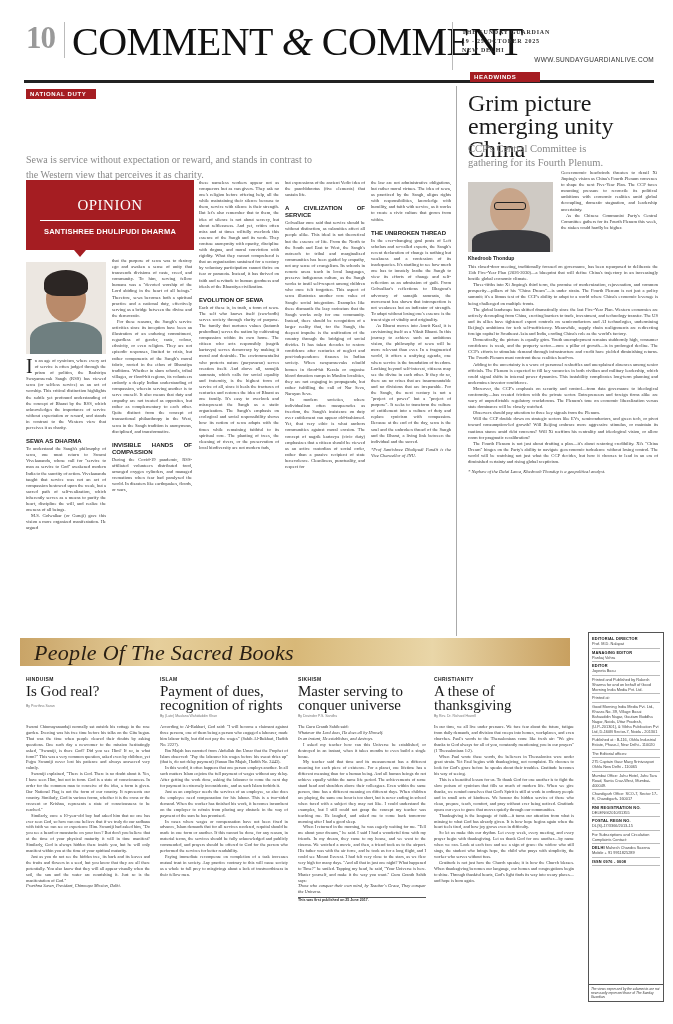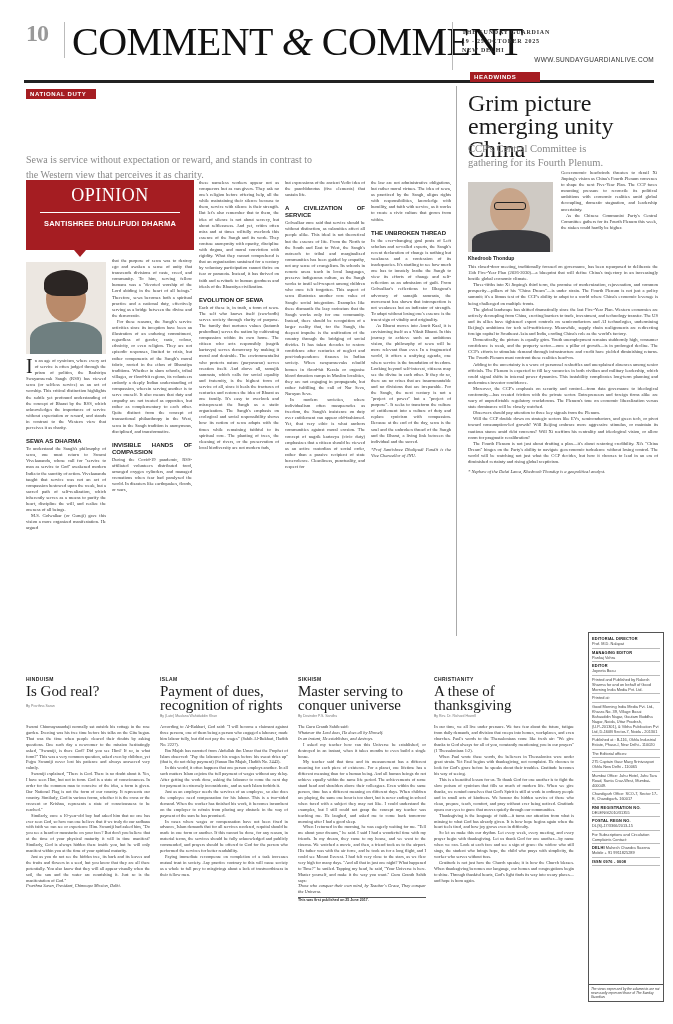--- a/index.html
+++ b/index.html
@@ -1,36 +1,36 @@
 <!DOCTYPE html>
 <html><head>
 <meta charset="utf-8">
 <style>
   * { box-sizing: border-box; margin: 0; padding: 0; }
   body { width: 673px; height: 1024px; background: #fff; font-family: "Liberation Serif", serif; color: #222; overflow: hidden; position: relative; }
   .page { position: absolute; left: 0; top: 0; width: 673px; height: 1024px; }
 
   
   .masthead { position: absolute; left: 24px; top: 18px; width: 630px; height: 62px; }
-  .page-num { position: absolute; left: 2px; top: 2px; font-family: "Liberation Serif", serif; font-size: 24px; font-weight: bold; color: #999; letter-spacing: -1px; }
+  .page-num { position: absolute; left: 2px; top: 2px; font-family: "Liberation Serif", serif; font-size: 31px; font-weight: bold; color: #999; letter-spacing: -1px; }
   .mast-div1 { position: absolute; left: 40px; top: 4px; width: 1px; height: 36px; background: #bbb; }
   .mast-title { position: absolute; left: 48px; top: 0px; font-family: "Liberation Serif", serif; font-size: 40px; letter-spacing: -0.5px; color: #111; white-space: nowrap; }
   .mast-title .amp { font-style: italic; }
   .mast-div2 { position: absolute; left: 428px; top: 4px; width: 1px; height: 48px; background: #bbb; }
   .mast-meta { position: absolute; left: 438px; top: 10px; font-size: 6px; line-height: 9px; letter-spacing: 0.8px; font-weight: bold; color: #333; text-transform: uppercase; }
   .mast-web { position: absolute; right: 0px; top: 38px; font-family: "Liberation Sans", sans-serif; font-size: 6.5px; color: #333; letter-spacing: 0.3px; }
   .mast-rule { position: absolute; left: 24px; top: 80px; width: 630px; height: 3px; background: #222; }
 
   .kicker { position: absolute; background: #a51d22; color: #fff; font-family: "Liberation Sans", sans-serif; font-size: 6px; font-weight: bold; letter-spacing: 0.6px; padding: 2px 4px; height: 10px; line-height: 6px; }
 
   .headline-main { position: absolute; left: 26px; top: 90px; width: 420px; font-size: 36px; line-height: 34px; color: #1a1a1a; letter-spacing: -0.3px; }
   .dek { position: absolute; color: #888; font-size: 10px; line-height: 15px; }
 
   .opinion-box { position: absolute; left: 26px; top: 180px; width: 168px; height: 70px; background: #a51d22; color: #fff; text-align: center; }
-  .opinion-box .op { font-size: 18px; margin-top: 5px; letter-spacing: 0.5px; }
+  .opinion-box .op { font-size: 15px; margin-top: 17px; letter-spacing: 0.5px; }
   .opinion-box .op-rule { width: 140px; height: 1px; background: #fff; margin: 6px auto 6px; }
   .opinion-box .op-author { font-family: "Liberation Sans", sans-serif; font-size: 7.5px; font-weight: bold; letter-spacing: 0.2px; }
   .opinion-tail { position: absolute; left: 74px; top: 250px; width: 0; height: 0; border-left: 6px solid transparent; border-right: 6px solid transparent; border-top: 7px solid #a51d22; }
 
   .photo { position: absolute; background: #d8d0c8; overflow: hidden; }
   .photo .face { position: absolute; border-radius: 50%; }
 
   .col { position: absolute; font-size: 4.6px; line-height: 6.1px; color: #333; text-align: justify; }
   .col p { margin: 0; text-indent: 5px; }
   .col p.noindent { text-indent: 0; }
@@ -151,20 +151,23 @@
     <p>The global landscape has shifted dramatically since the last Five-Year Plan. Western economies are actively decoupling from China, erecting barriers to trade, investment, and technology transfer. The US and its allies have tightened export controls on semiconductors and AI technologies, undermining Beijing's ambitions for tech self-sufficiency. Meanwhile, supply chain realignments are redirecting foreign capital to Southeast Asia and India, eroding China's role as the world's factory.</p>
     <p>Domestically, the picture is equally grim. Youth unemployment remains stubbornly high, consumer confidence is weak, and the property sector—once a pillar of growth—is in prolonged decline. The CCP's efforts to stimulate demand through infrastructure and credit have yielded diminishing returns. The Fourth Plenum must confront these realities head-on.</p>
     <p>Adding to the uncertainty is a wave of personnel reshuffles and unexplained absences among senior officials. The Plenum is expected to fill key vacancies in both civilian and military leadership, which could signal shifts in internal power dynamics. This instability complicates long-term planning and undermines investor confidence.</p>
     <p>Moreover, the CCP's emphasis on security and control—from data governance to ideological conformity—has created friction with the private sector. Entrepreneurs and foreign firms alike are wary of unpredictable regulatory crackdowns. The Plenum's tone on economic liberalization versus state dominance will be closely watched.</p>
     <p>Observers should pay attention to three key signals from the Plenum.</p>
     <p>Will the CCP double down on strategic sectors like EVs, semiconductors, and green tech, or pivot toward consumption-led growth? Will Beijing embrace more aggressive stimulus, or maintain its cautious stance amid debt concerns? Will Xi reaffirm his centrality and ideological vision, or allow room for pragmatic recalibration?</p>
     <p>The Fourth Plenum is not just about drafting a plan—it's about restoring credibility. Xi's "China Dream" hinges on the Party's ability to navigate geoeconomic turbulence without losing control. The world will be watching not just what the CCP decides, but how it chooses to lead in an era of diminished certainty and rising global scepticism.</p>
     <p class="noindent italic" style="margin-top:4px;">* Nephew of the Dalai Lama, Khedroob Thondup is a geopolitical analyst.</p>
   </div>
 
+  <div class="banner">
+    <div class="banner-title">People Of The Sacred Books</div>
+  </div>
 
   <div class="section-label" style="left:26px; top:676px;">HINDUISM</div>
   <div class="section-head" style="left:26px; top:684px; width:130px;">Is God real?</div>
   <div class="byline" style="left:26px; top:704px;">By Prarthna Saran</div>
   <div class="col bot" style="left:26px; top:724px; width:124px;">
     <p class="noindent">Swami Chinmayanandaji normally sat outside his cottage in the rose garden. Evening was his free time before his talks on the Gita began. That was the time when people cleared their doubts by asking questions. One such day a newcomer to the mission hesitatingly asked, "Swamiji, is there God? Did you see Him? If so, in what form?" This was a very common question, asked even by children, yet Pujya Swamiji never lost his patience and always answered very calmly.</p>
     <p>Swamiji explained, "There is God. There is no doubt about it. Yes, I have seen Him, but not in form. God is a state of consciousness. In order for the common man to conceive of the idea, a form is given. Our National Flag is not the form of our country. It represents our country. Similarly, God in various forms, whether it is the cross or the crescent or Krishna, represents a state of consciousness to be reached."</p>
     <p>Similarly, once a 10-year-old boy had asked him that no one has ever seen God, so how can one believe that if we truly do our sadhana with faith we can see or experience Him. Swamiji had asked him, "Do you see a beard or moustache on your face? But don't you believe that at the time of your physical maturity it will in time manifest? Similarly, God is always hidden there inside you, but he will only manifest within you at the time of your spiritual maturity.</p>
     <p>Just as you do not see the hidden tree, its bark and its leaves and the fruits and flowers in a seed, but you know that they are all there potentially. You also know that they will all appear visually when the soil, the sun and the water are nourishing it. Just so is the manifestation of God."</p>
     <p class="noindent italic">Prarthna Saran, President, Chinmaya Mission, Delhi.</p>

